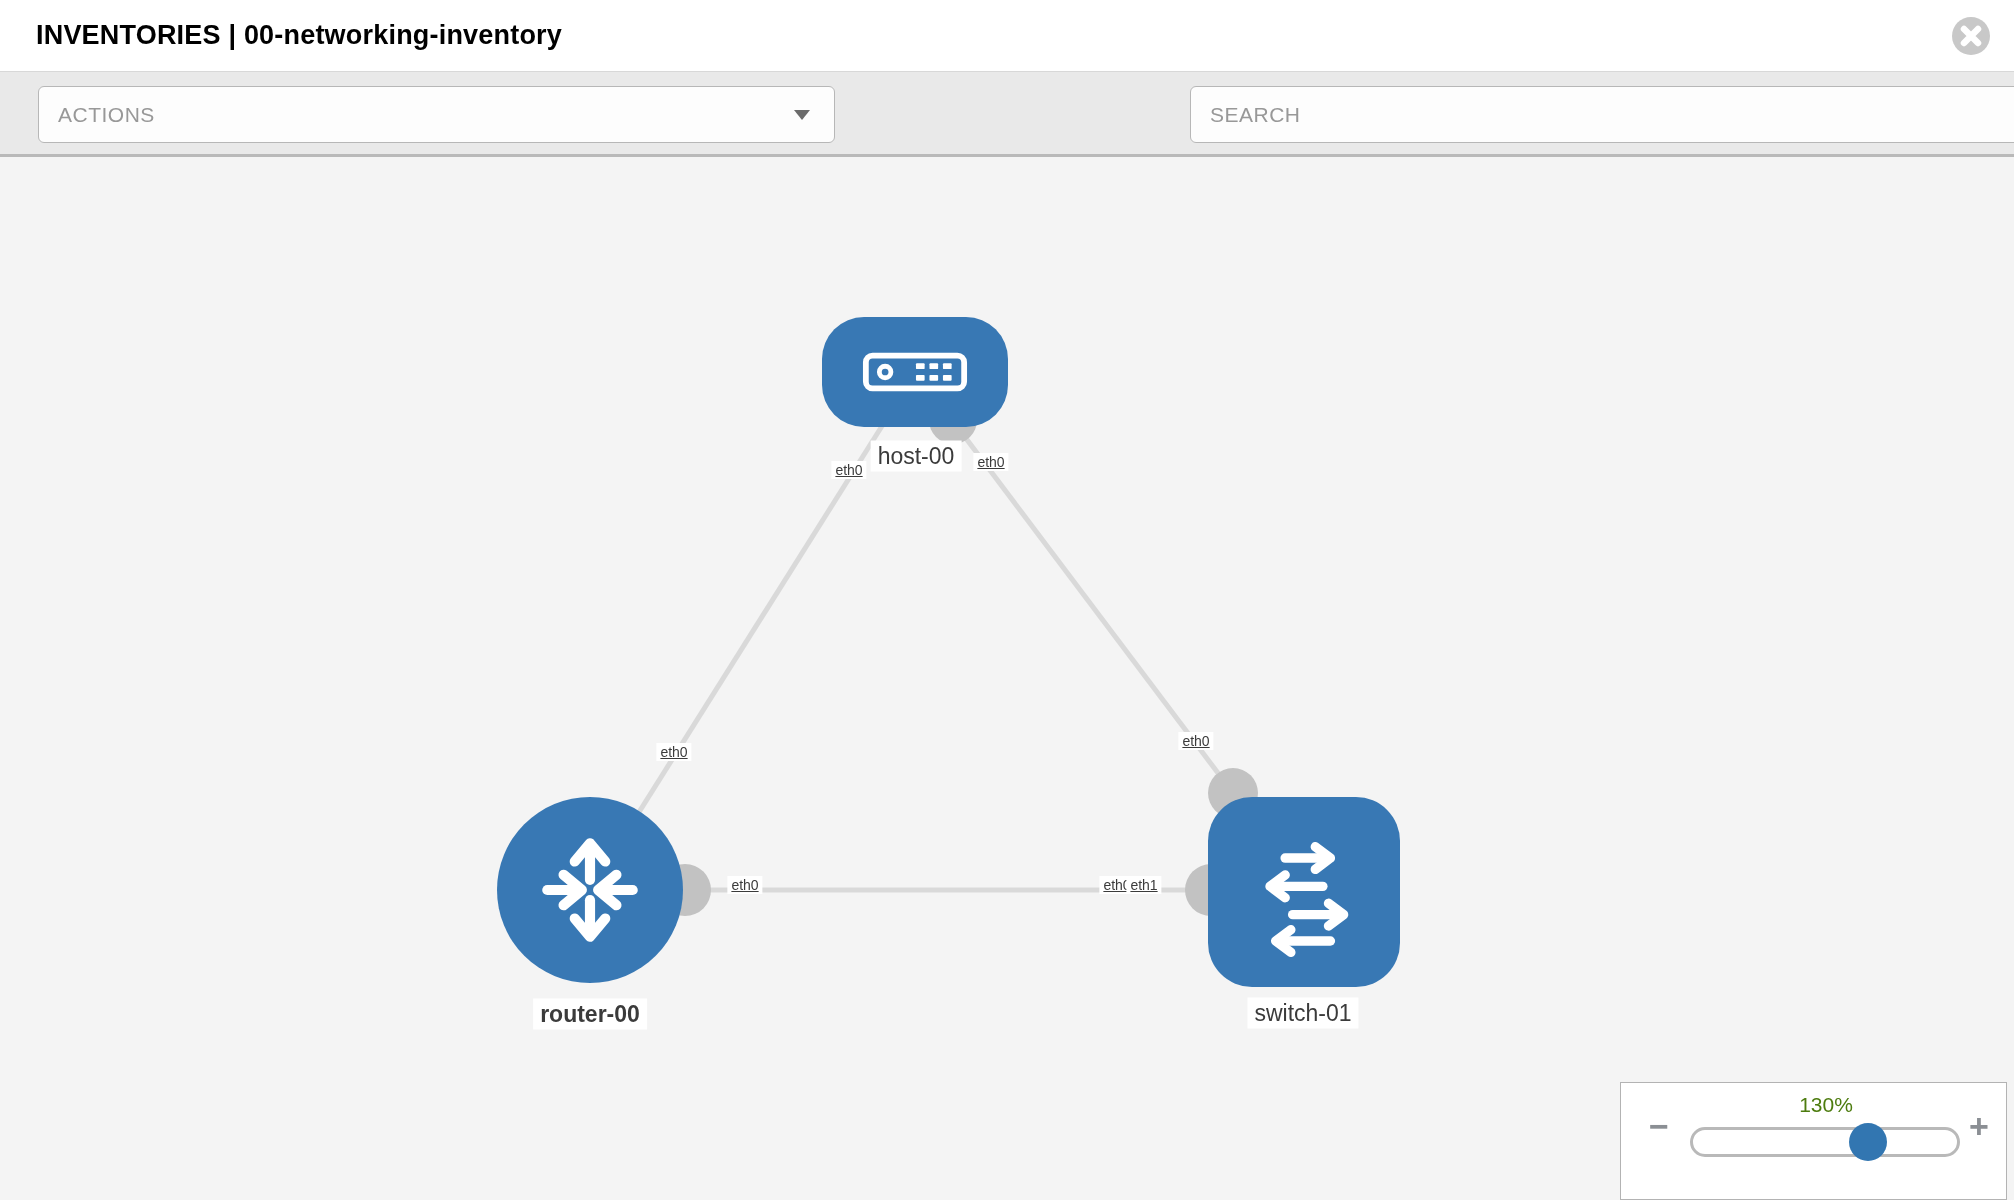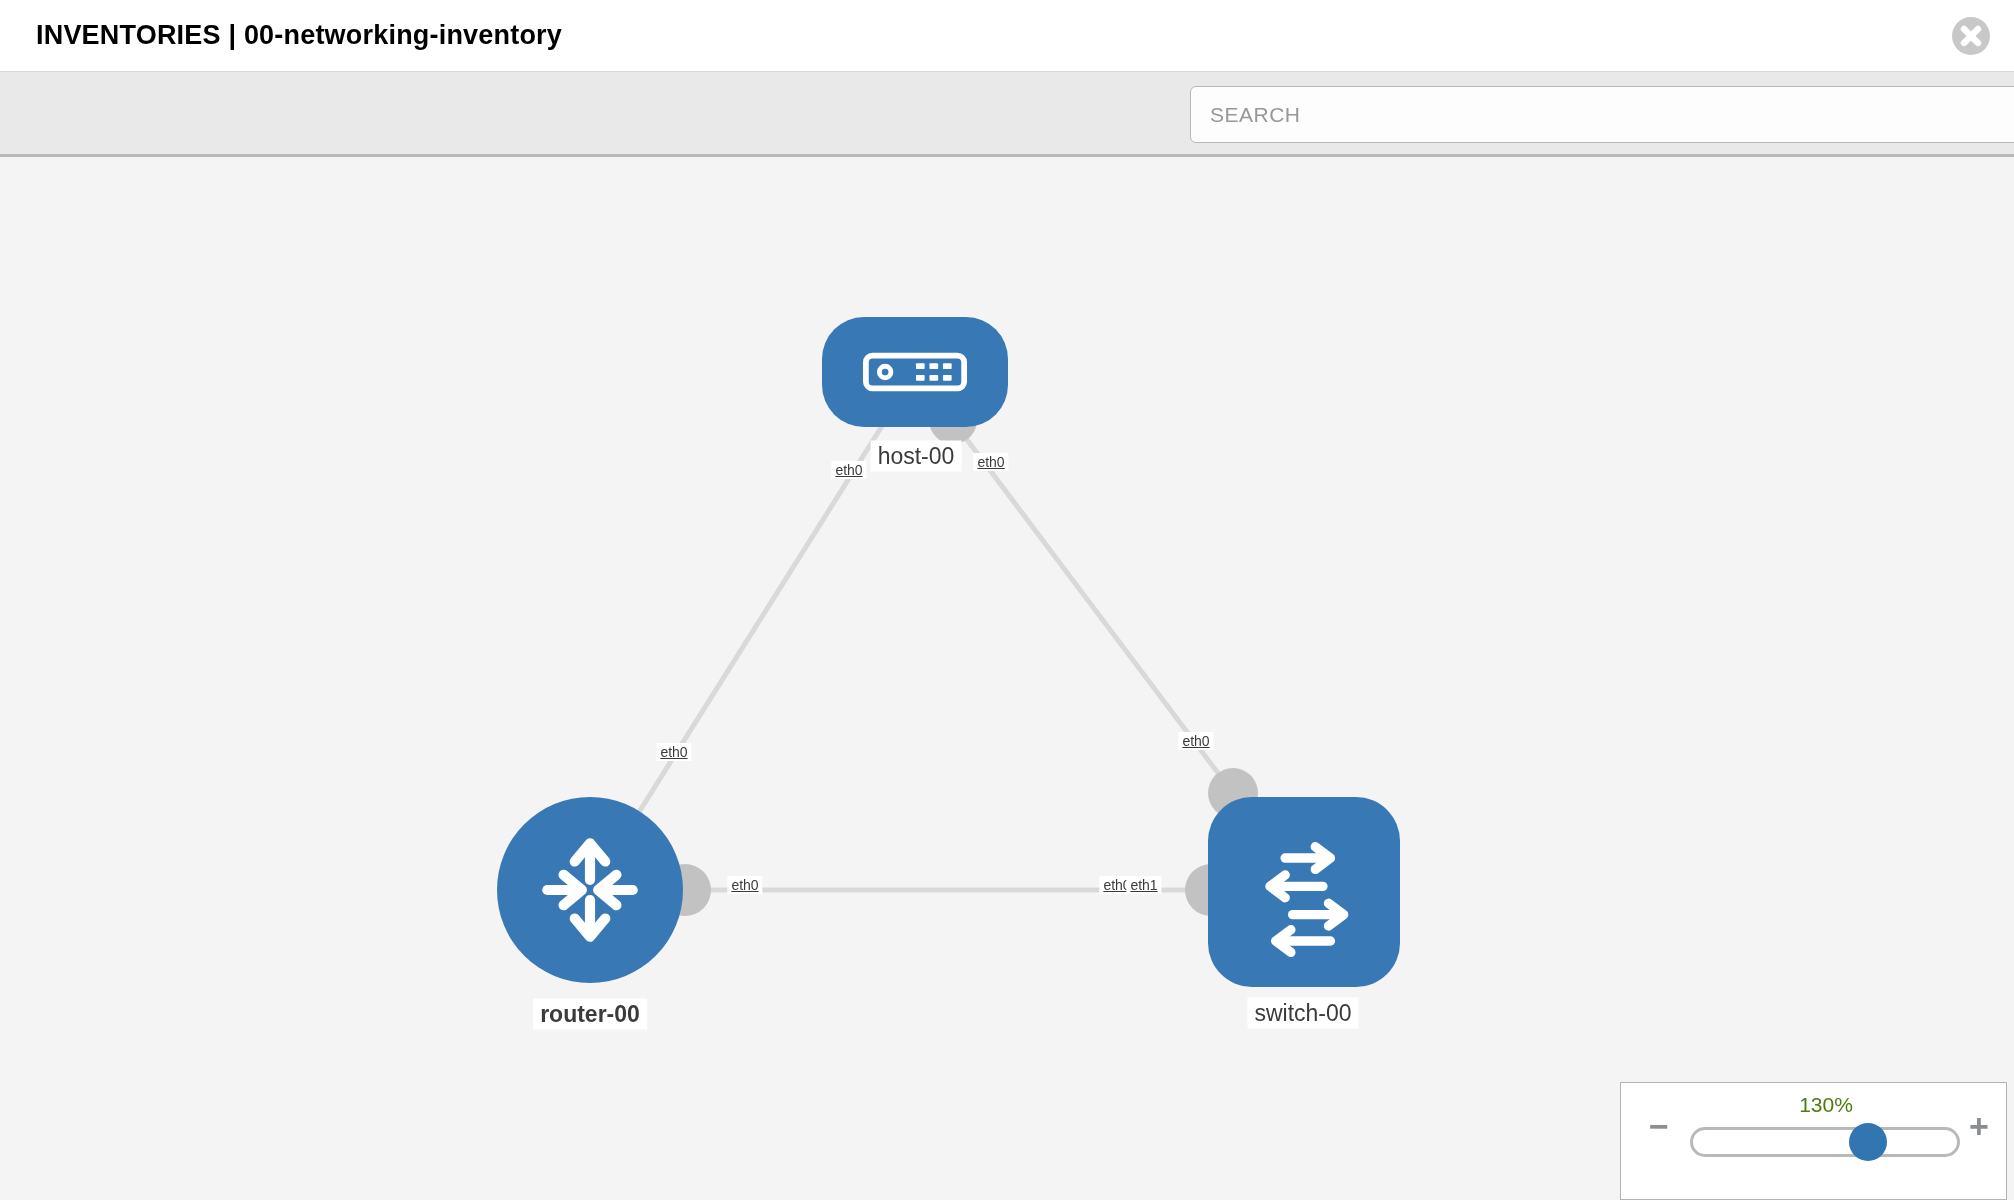--- a/index.html
+++ b/index.html
@@ -79,20 +79,24 @@
   <div class="header">
     <div class="page-title">INVENTORIES | 00-networking-inventory</div>
     <div class="close-btn">
       <svg width="22" height="22" viewBox="0 0 22 22">
         <path d="M4 4 L18 18 M18 4 L4 18" stroke="#ffffff" stroke-width="6.5" stroke-linecap="round"></path>
       </svg>
     </div>
   </div>
 
   <div class="toolbar">
+    <div class="dropdown dd-actions">
+      <span class="ddl">ACTIONS</span>
+      <span class="caret"></span>
+    </div>
 
     <span class="tool-icon ti-wrench">
       <svg viewBox="0 0 512 512">
         <path d="M507.73 109.1c-2.24-9.03-13.54-12.09-20.12-5.51l-74.36 74.36-67.88-11.31-11.31-67.88 74.36-74.36c6.62-6.62 3.43-17.9-5.66-20.16-47.38-11.74-99.55.91-136.58 37.93-39.64 39.64-50.55 97.1-34.05 147.2L18.74 402.76c-24.99 24.99-24.99 65.51 0 90.5 24.99 24.99 65.51 24.99 90.5 0l213.21-213.21c50.12 16.71 107.47 5.68 147.37-34.22 37.07-37.07 49.7-89.32 37.91-136.73zM64 472c-13.25 0-24-10.75-24-24 0-13.26 10.75-24 24-24s24 10.74 24 24c0 13.25-10.75 24-24 24z"></path>
       </svg>
     </span>
     <span class="tool-icon ti-key">
       <svg viewBox="0 0 512 512">
         <g transform="translate(512,0) scale(-1,1)">
           <path d="M512 176.001C512 273.203 433.202 352 336 352c-11.22 0-22.19-1.062-32.827-3.069l-24.012 27.014A23.999 23.999 0 0 1 261.223 384H224v40c0 13.255-10.745 24-24 24h-40v40c0 13.255-10.745 24-24 24H24c-13.255 0-24-10.745-24-24v-78.059c0-6.365 2.529-12.47 7.029-16.971l161.802-161.802C163.108 213.814 160 195.271 160 176 160 78.798 238.797.001 335.999 0 433.488-.001 512 78.511 512 176.001zM336 128c0 26.51 21.49 48 48 48s48-21.49 48-48-21.49-48-48-48-48 21.49-48 48z"></path>
@@ -160,21 +164,21 @@
           <path d="M50 52 L34 64 L50 76"></path>
         <path d="M58 94 L106 94"></path>
           <path d="M96 82 L112 94 L96 106"></path>
         <path d="M98 122 L46 122"></path>
           <path d="M56 110 L40 122 L56 134"></path>
       </svg>
     </div>
 
     <div class="glabel name-label" style="left:916px; top:296px;">host-00</div>
     <div class="glabel name-label" style="left:590px; top:854px;font-weight:bold;">router-00</div>
-    <div class="glabel name-label" style="left:1303px; top:853px;">switch-00</div>
+    <div class="glabel name-label" style="left:1303px; top:853px;">switch-01</div>
 
     <div class="glabel eth-label" style="left:849px; top:310px;">eth0</div>
     <div class="glabel eth-label" style="left:991px; top:302px;">eth0</div>
     <div class="glabel eth-label" style="left:674px; top:592px;">eth0</div>
     <div class="glabel eth-label" style="left:1196px; top:581px;">eth0</div>
     <div class="glabel eth-label" style="left:745px; top:725px;">eth0</div>
     <div class="glabel eth-label" style="left:1117px; top:725px;">eth0</div>
     <div class="glabel eth-label" style="left:1144px; top:725px;">eth1</div>
 
     <div class="zoom-panel">

